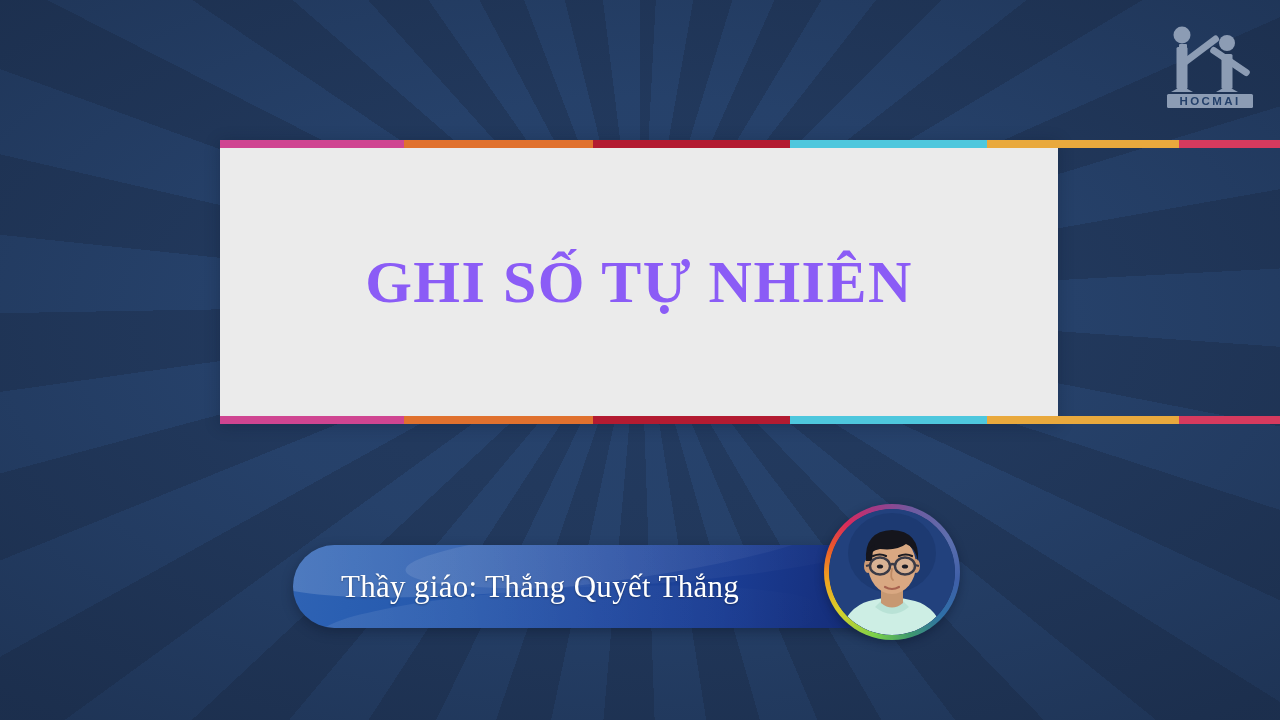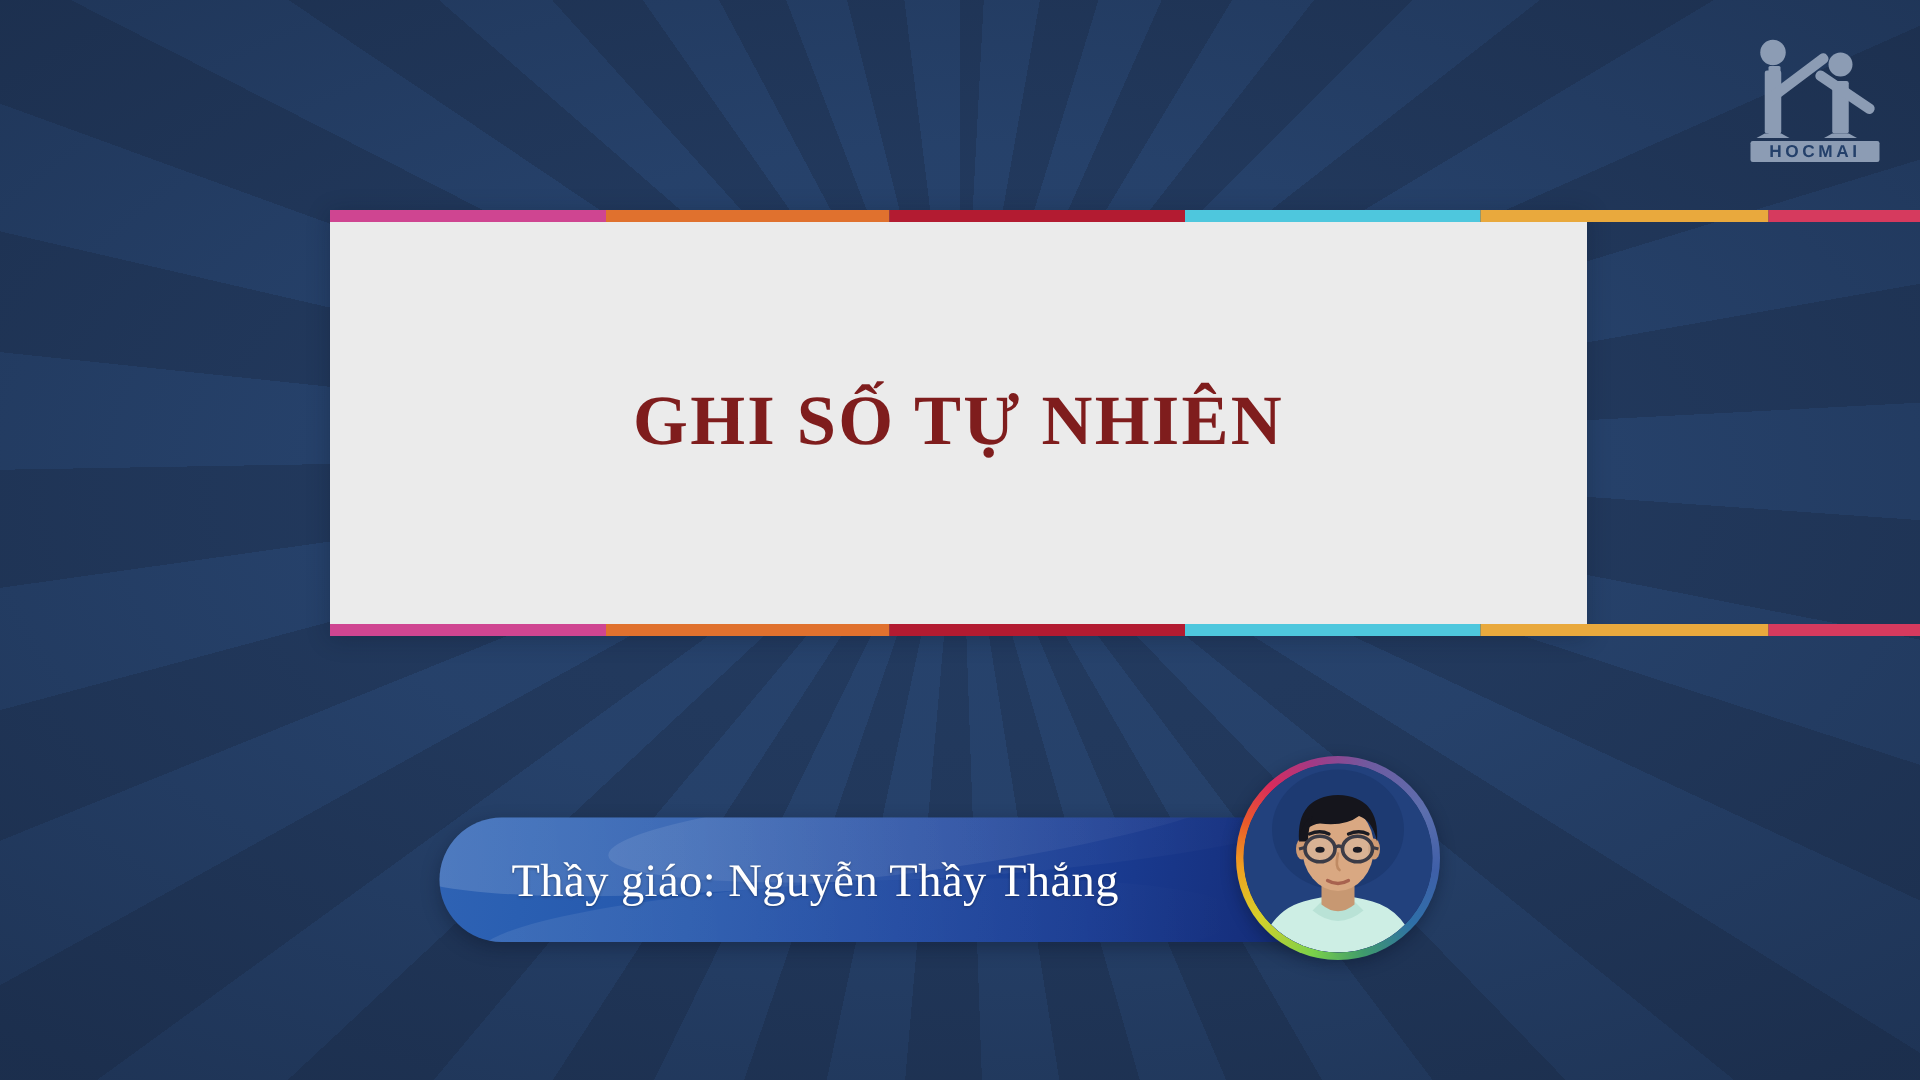--- a/index.html
+++ b/index.html
@@ -63,24 +63,24 @@
     box-shadow:0 2px 14px rgba(10,20,40,0.28);
   }
   .color-bar { display:flex; width:100%; height:8px; flex:0 0 8px; }
   .color-bar .seg { height:100%; }
   .card-body {
     flex:1 1 auto;
     background:#ebebeb;
     display:flex; align-items:center; justify-content:center;
   }
   #card-title {
-    color:#7f1d1d;
+    color:#8b5cf6;
     font-family:"Liberation Serif", serif;
     font-weight:bold;
-    font-size:47px;
+    font-size:60px;
     letter-spacing:1.5px;
     text-align:left;
     line-height:1.1;
     white-space:nowrap;
   }
 
   
   #presenter {
     position:absolute;
     left:293px; top:545px;
@@ -211,21 +211,21 @@
         <span class="seg" style="background: rgb(214, 58, 94); flex: 0 0 23%;"></span>
       </div>
   </div>
 
   <div id="presenter">
     <div id="presenter-bar">
       <span class="swoosh a"></span>
       <span class="swoosh b"></span>
       <span class="swoosh c"></span>
     </div>
-    <div id="presenter-name">Thầy giáo: Nguyễn Thầy Thắng</div>
+    <div id="presenter-name">Thầy giáo: Thắng Quyết Thắng</div>
   </div>
 
   <div id="avatar">
     <div id="avatar-photo">
       <svg viewBox="0 0 126 126" aria-hidden="true">
         <defs>
           <clipPath id="circlecut">
               <circle cx="63" cy="63" r="63"></circle>
             </clipPath>
         </defs>

